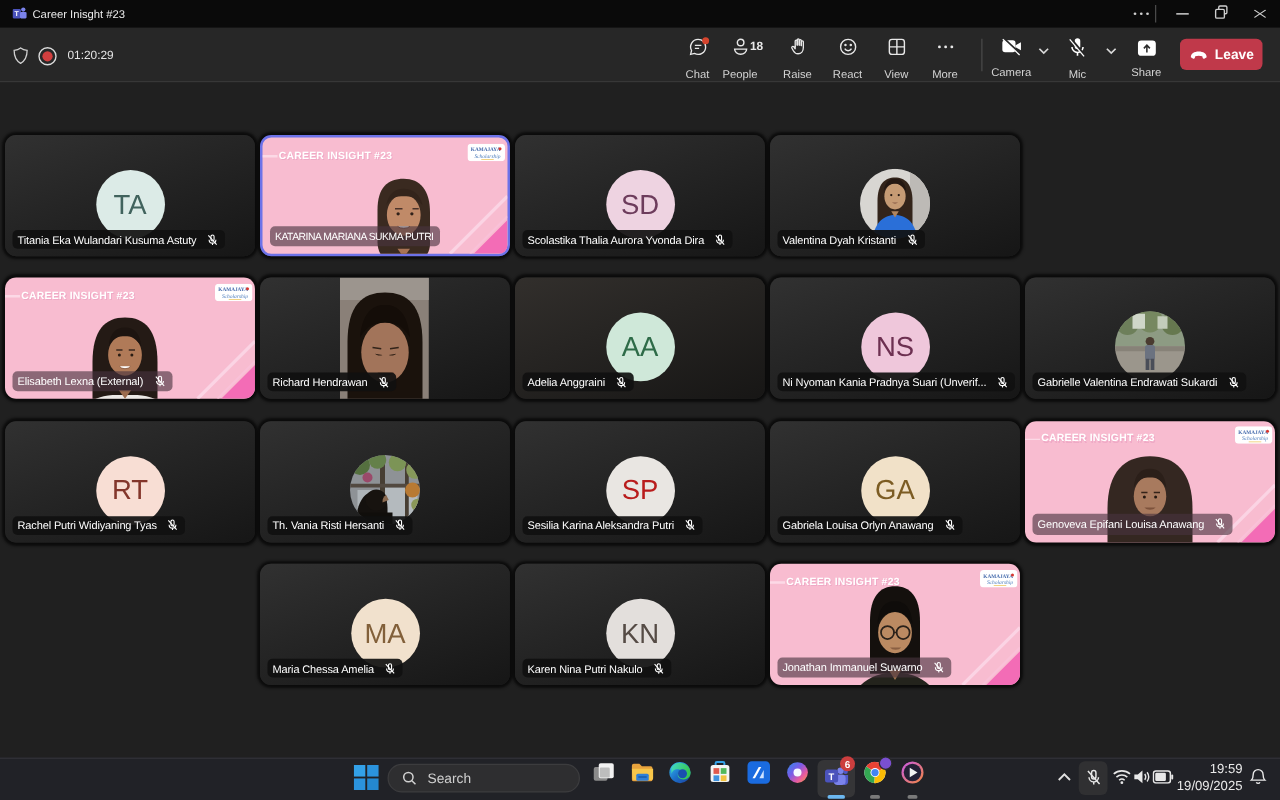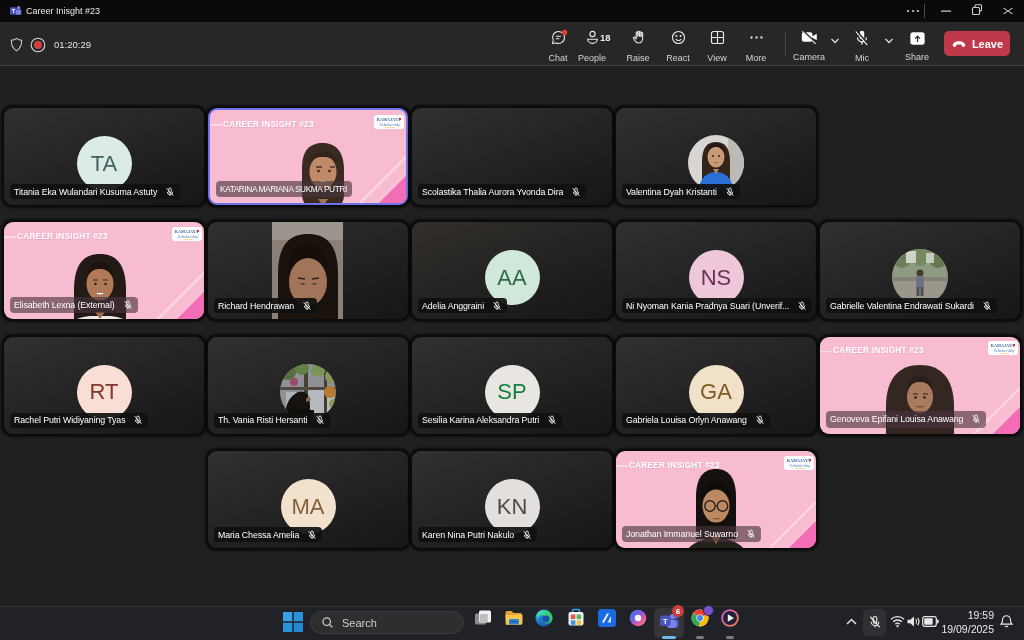--- a/index.html
+++ b/index.html
@@ -218,20 +218,21 @@
           <line x1="14" y1="48" x2="60" y2="2" stroke="#fbd4e4" stroke-width="2.6"></line>
           <line x1="30" y1="48" x2="60" y2="18" stroke="#f9c1d8" stroke-width="1.8"></line>
           <polygon points="60,21 60,48 33,48" fill="#f36cb6"></polygon>
         </svg>
         <div class="pill pillp" style="font-size:8.3px;letter-spacing:-0.4px;">
           <span>KATARINA MARIANA SUKMA PUTRI</span>
         </div>
       </div>
 
 <div class="tile " style="left:412px;top:42px;">
+        <div class="circle" style="background:#eed3e1;color:#6d3c5c">SD</div>
         <div class="pill">
           <span>Scolastika Thalia Aurora Yvonda Dira</span>
           <svg width="10" height="10" viewBox="0 0 24 24" fill="none" stroke="#fff" stroke-width="2.1">
             <rect x="9" y="2.5" width="6" height="11.5" rx="3"></rect>
             <path d="M5.5 11.5 a6.5 6.5 0 0 0 13 0"></path>
             <path d="M12 18 v3.5"></path>
             <path d="M4 3 L20 21"></path>
           </svg>
         </div>
       </div>
@@ -433,21 +434,21 @@
           <svg width="10" height="10" viewBox="0 0 24 24" fill="none" stroke="#fff" stroke-width="2.1">
             <rect x="9" y="2.5" width="6" height="11.5" rx="3"></rect>
             <path d="M5.5 11.5 a6.5 6.5 0 0 0 13 0"></path>
             <path d="M12 18 v3.5"></path>
             <path d="M4 3 L20 21"></path>
           </svg>
         </div>
       </div>
 
 <div class="tile " style="left:412px;top:270.5px;">
-        <div class="circle" style="background:#e9e6e2;color:#15803d">SP</div>
+        <div class="circle" style="background:#e9e6e2;color:#b91c1c">SP</div>
         <div class="pill">
           <span>Sesilia Karina Aleksandra Putri</span>
           <svg width="10" height="10" viewBox="0 0 24 24" fill="none" stroke="#fff" stroke-width="2.1">
             <rect x="9" y="2.5" width="6" height="11.5" rx="3"></rect>
             <path d="M5.5 11.5 a6.5 6.5 0 0 0 13 0"></path>
             <path d="M12 18 v3.5"></path>
             <path d="M4 3 L20 21"></path>
           </svg>
         </div>
       </div>

